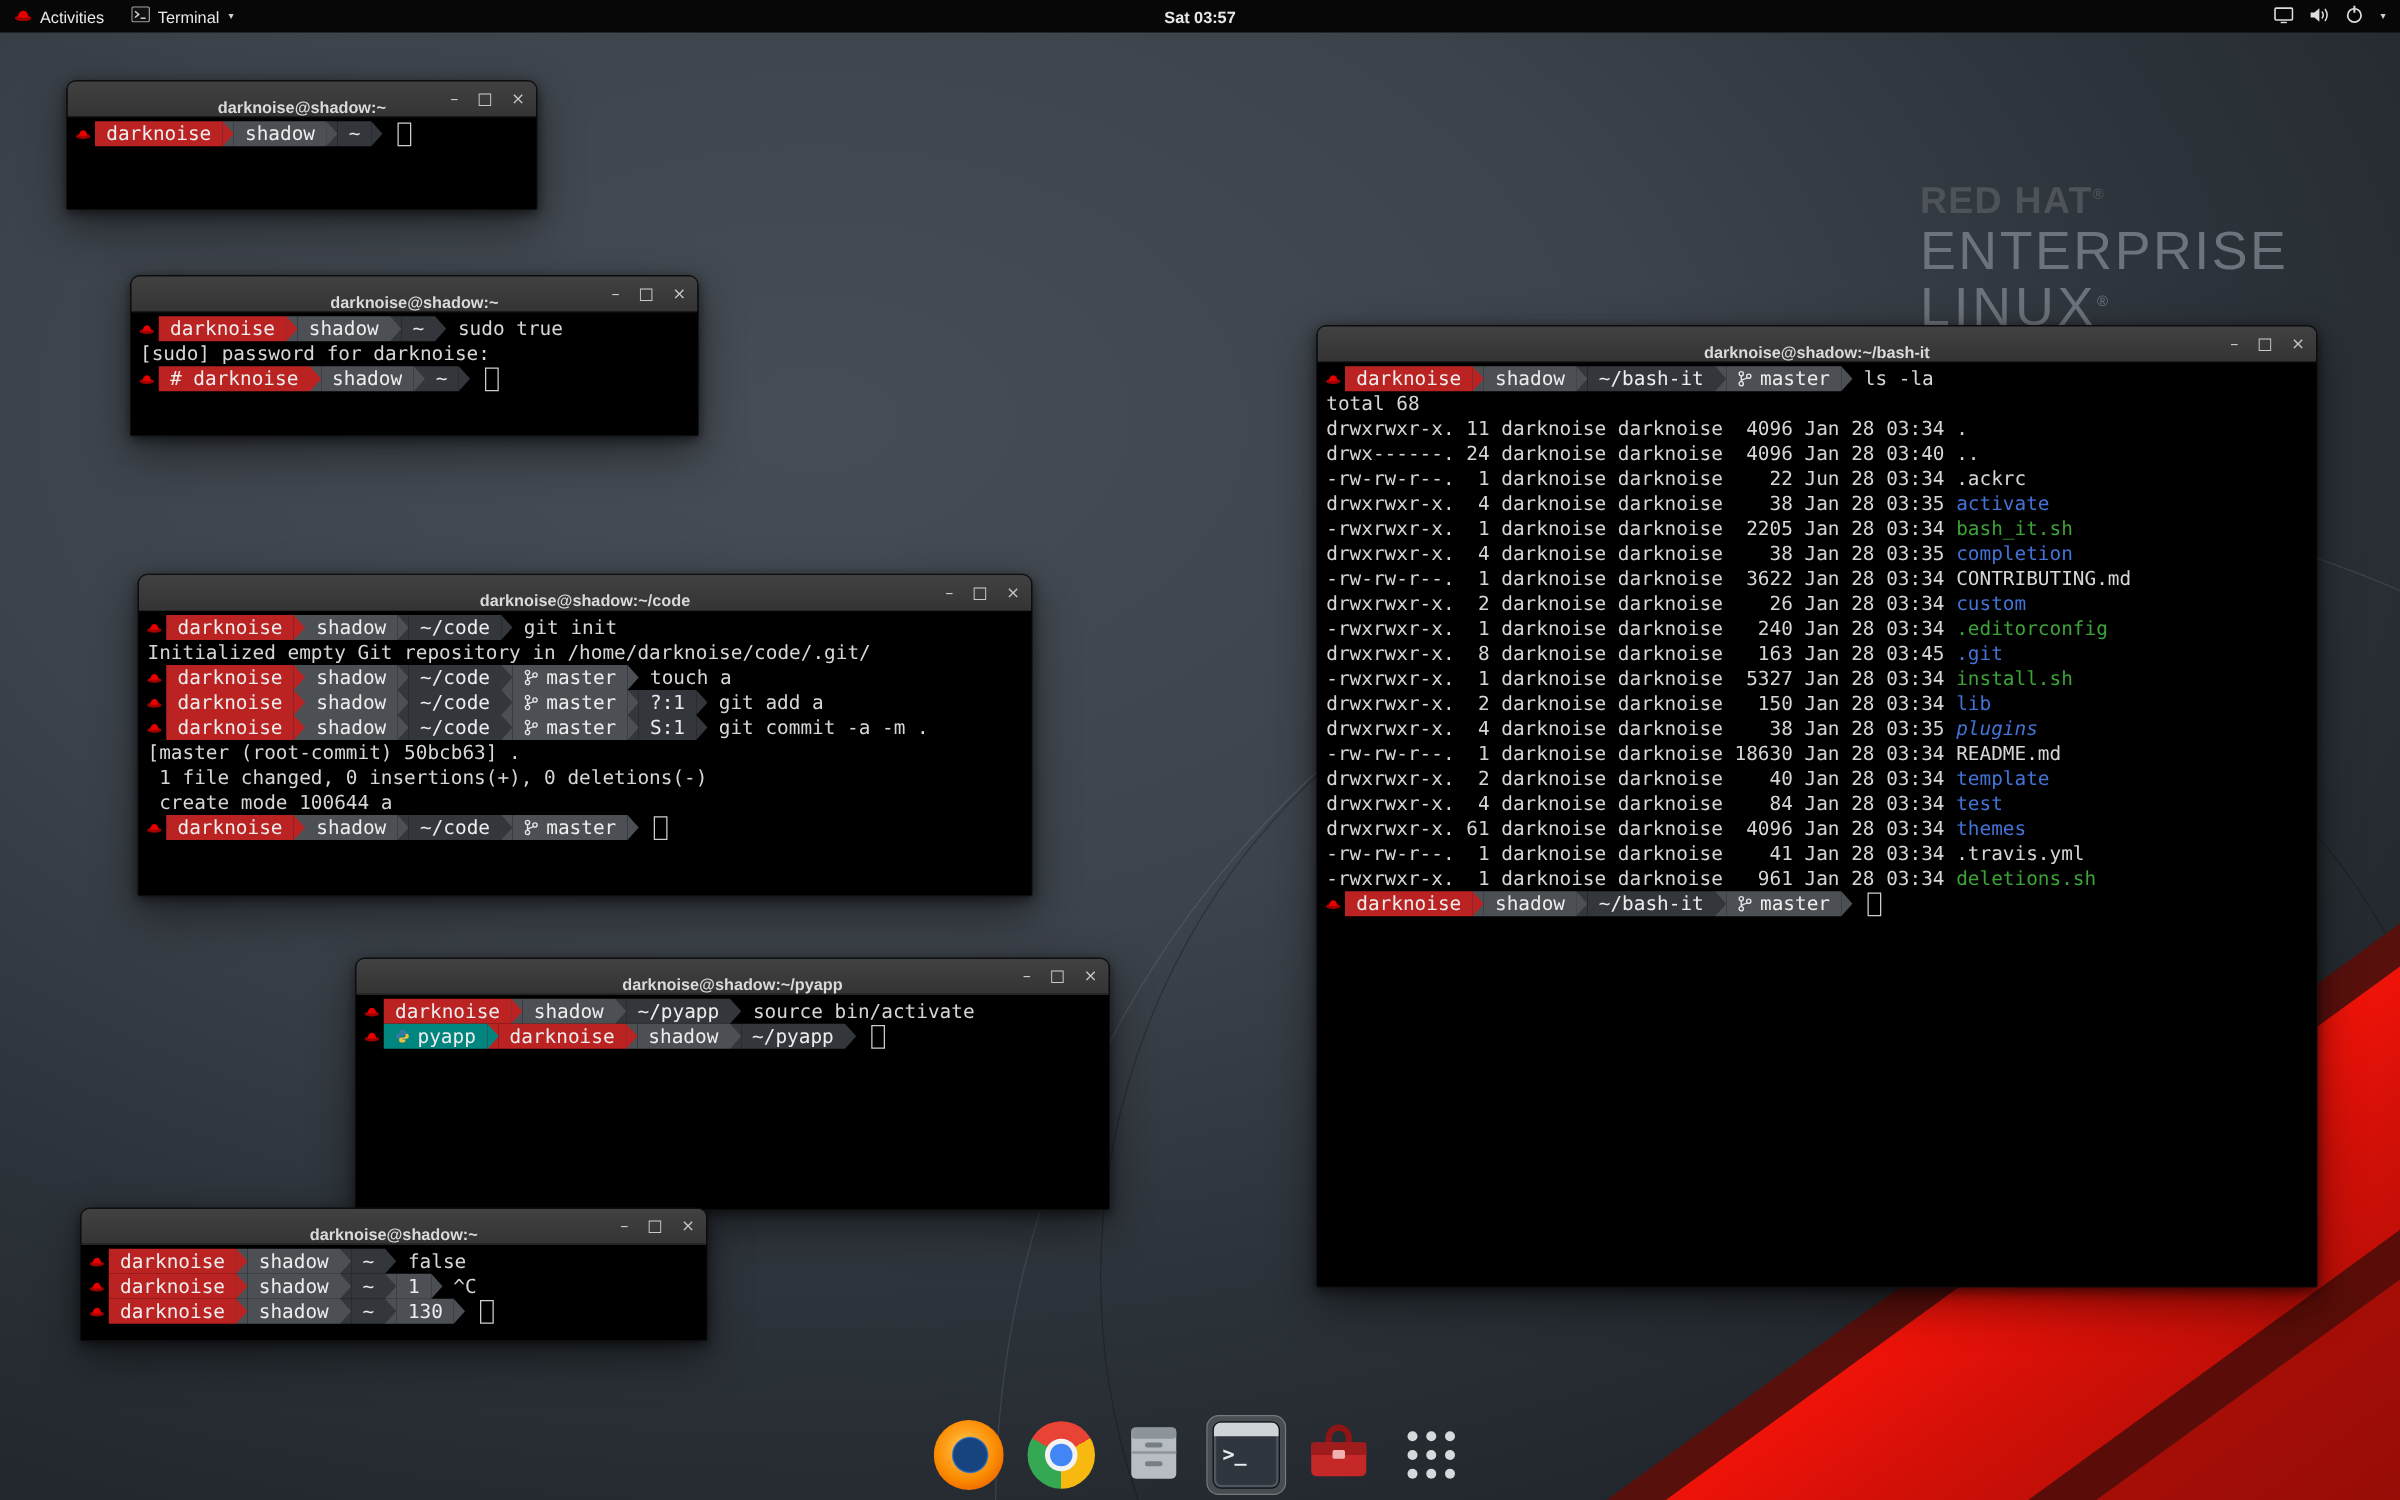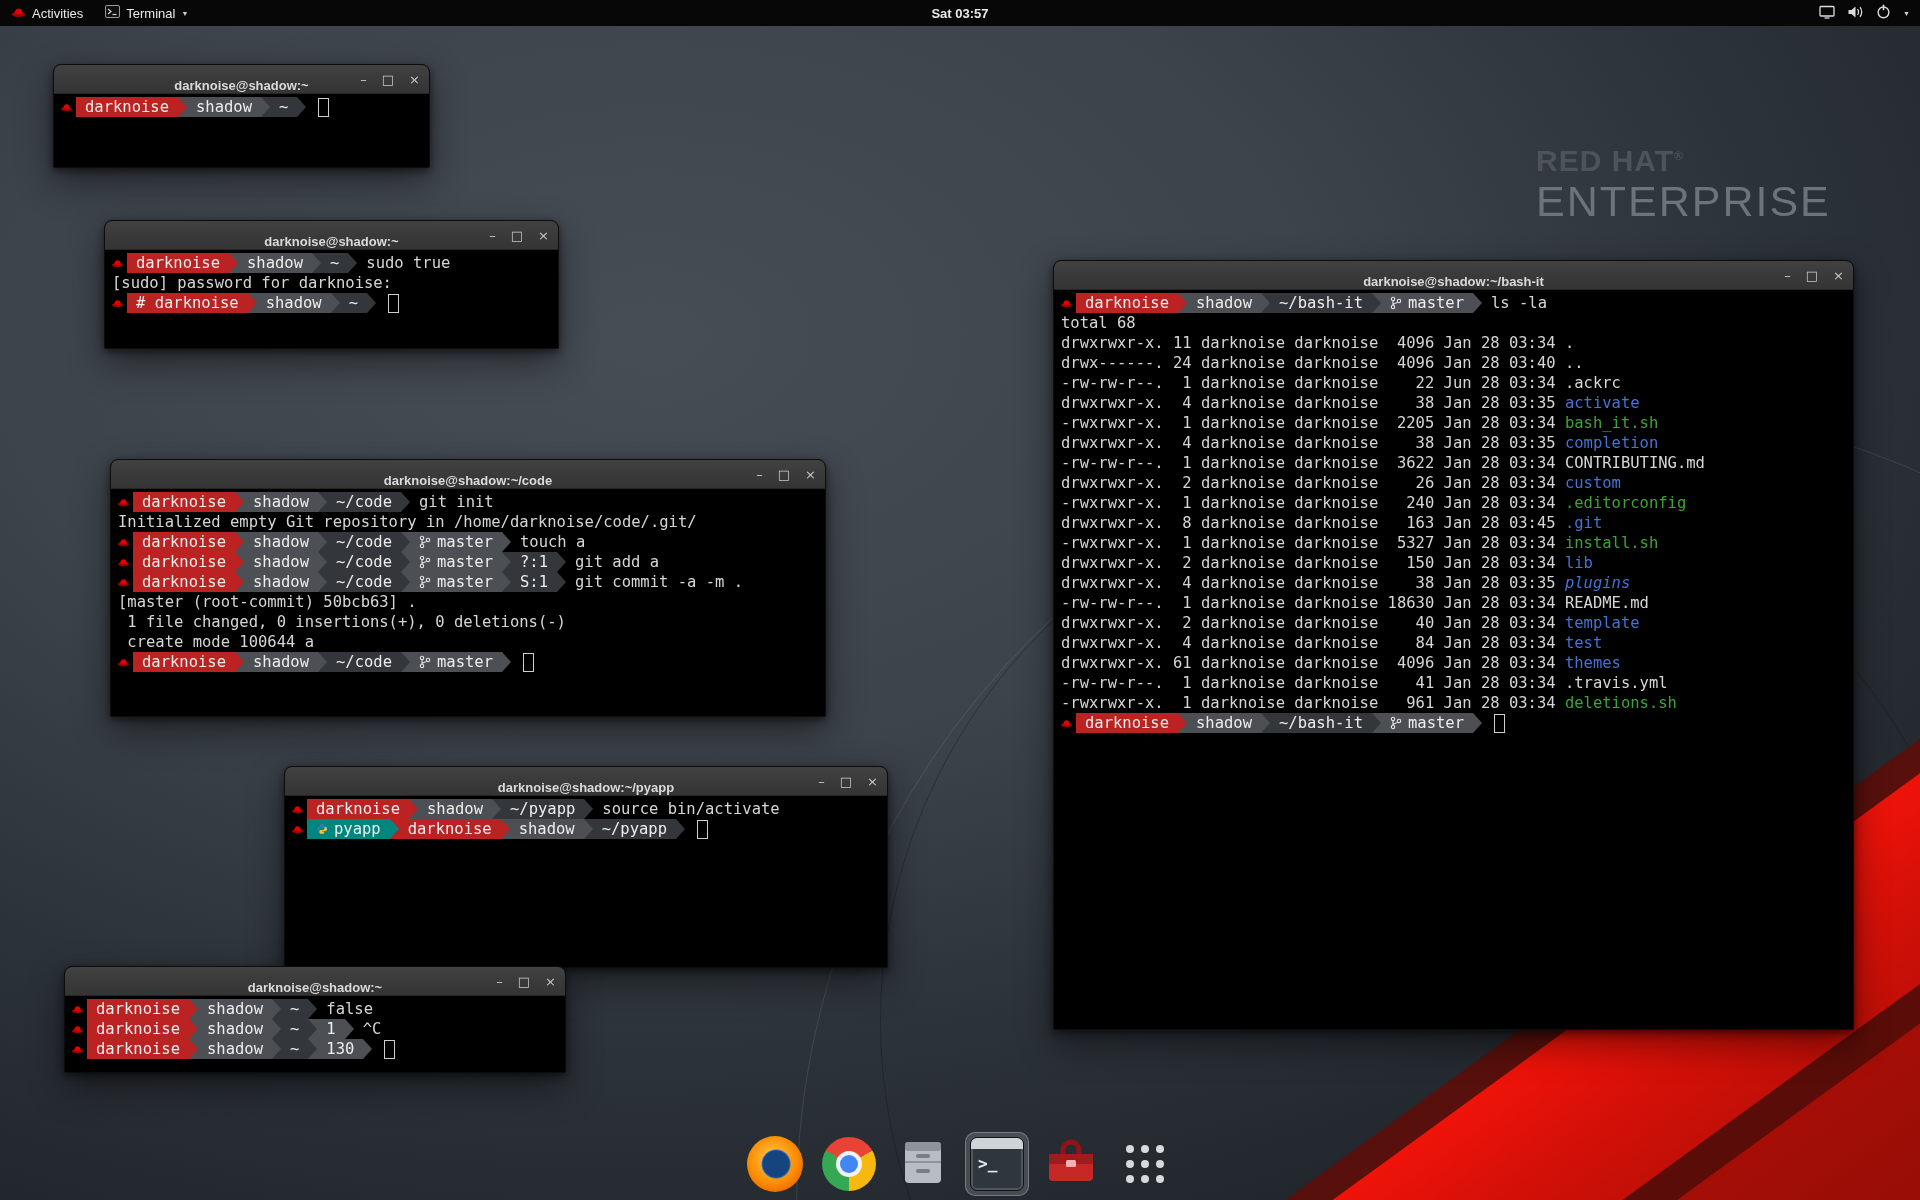--- a/index.html
+++ b/index.html
@@ -79,20 +79,21 @@
   <div class="stripes">
     <div class="stripe st-edge"></div>
     <div class="stripe st-bright"></div>
     <div class="stripe st-gap"></div>
     <div class="stripe st-low"></div>
   </div>
 
   <div class="branding">
     <div class="b1"><span>RED HAT</span><span class="reg">®</span></div>
     <div class="b2">ENTERPRISE</div>
+    <div class="b3"><span>LINUX</span><span class="reg">®</span></div>
   </div>
 
   <div class="window" style="left:53px;top:64px;width:375px;height:102px;">
       <div class="tb">
         <div class="tb-title">darknoise@shadow:~</div>
         <div class="tb-btns">
           <span class="tbtn">–</span>
           <span class="tbtn">□</span>
           <span class="tbtn">×</span>
         </div>

